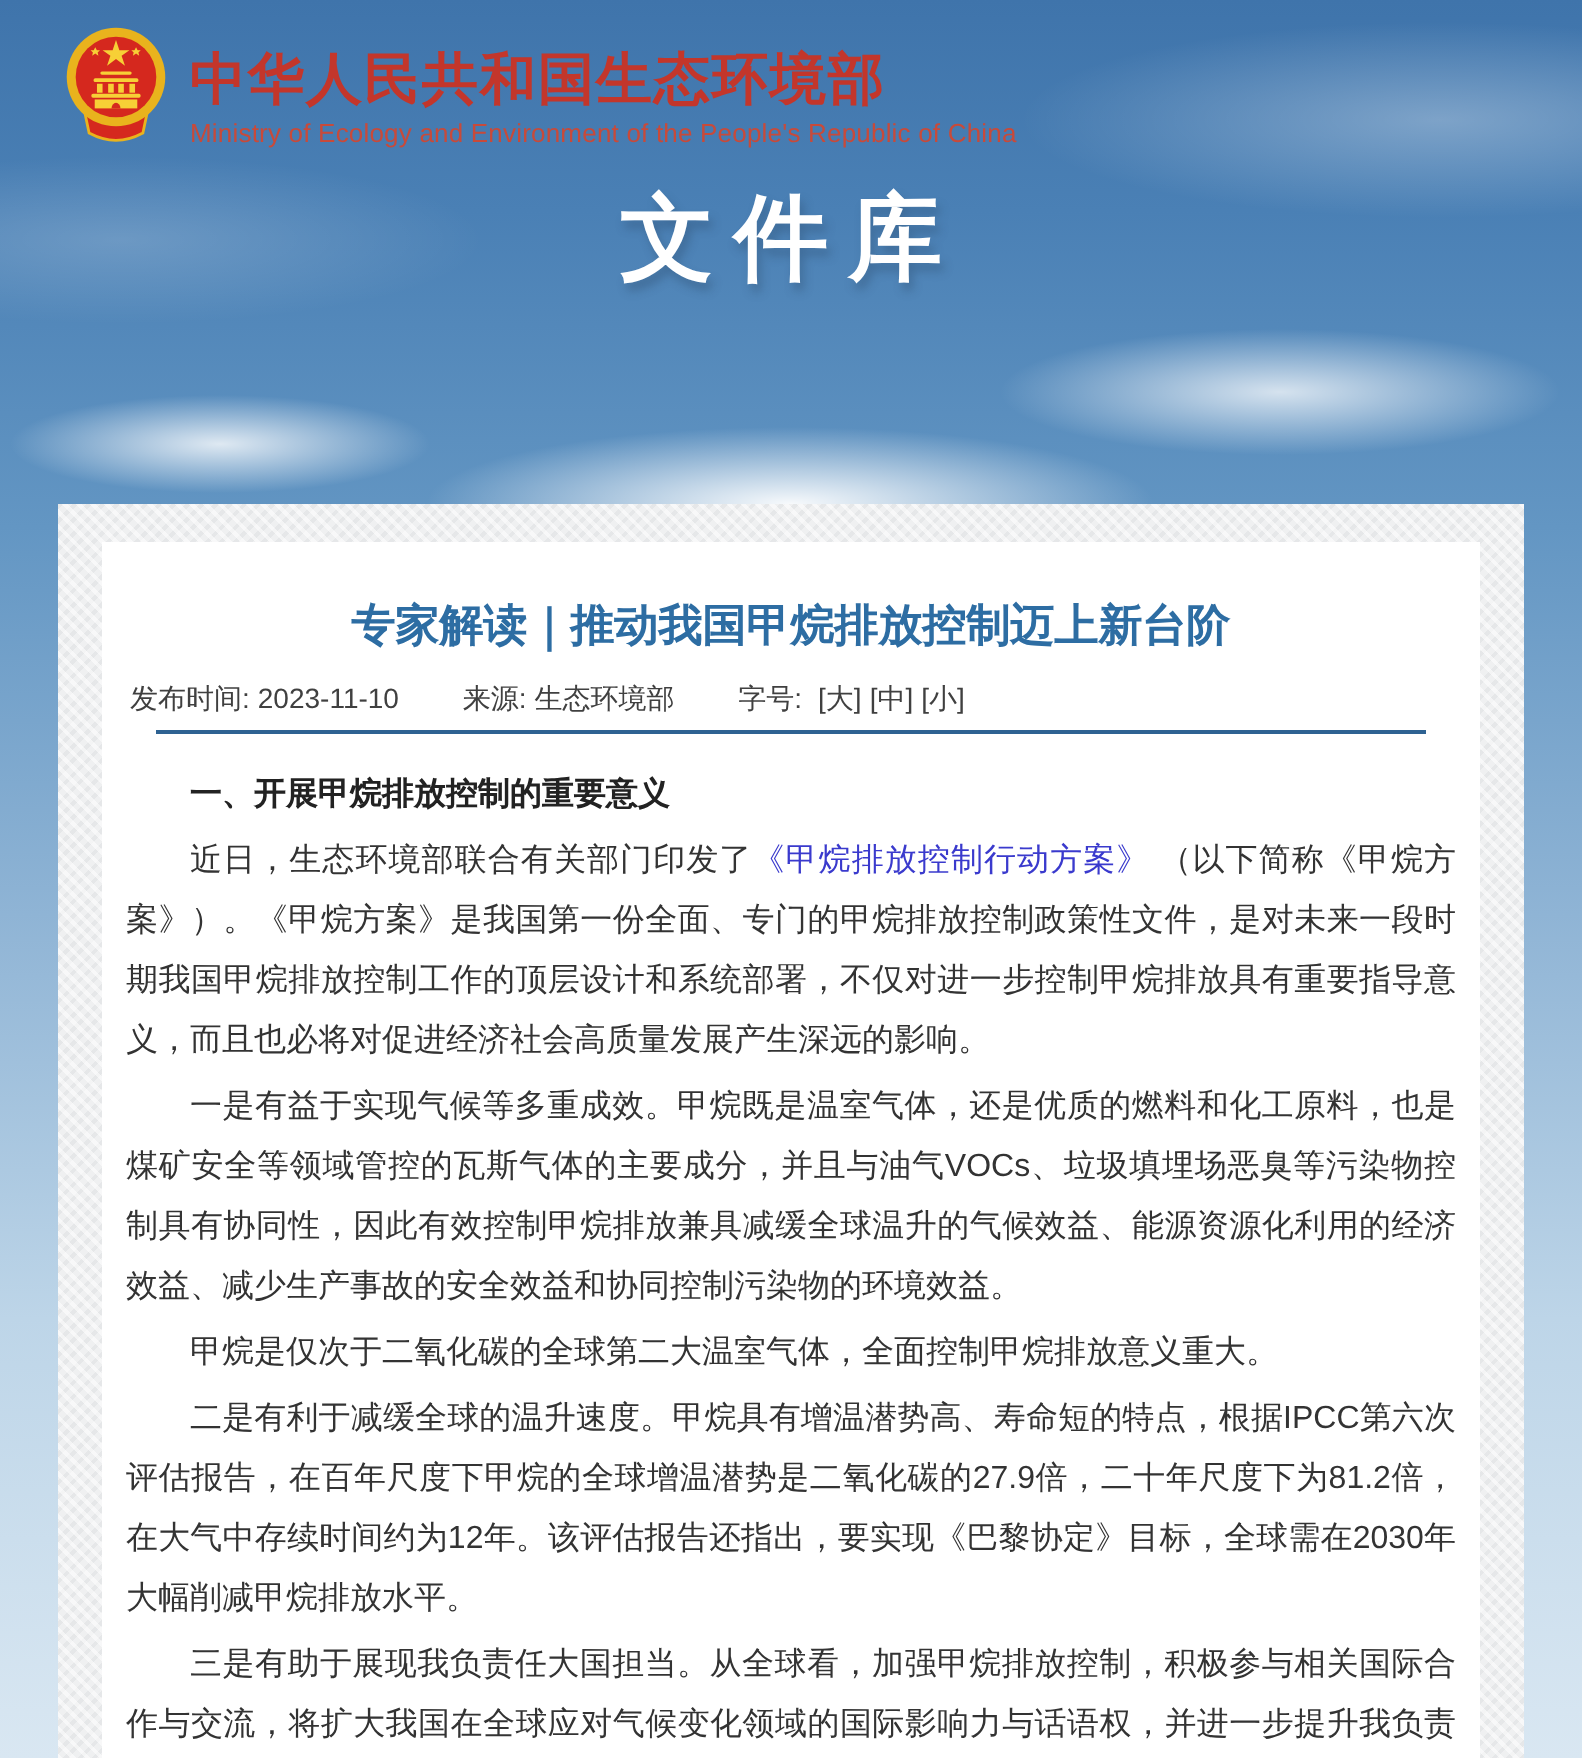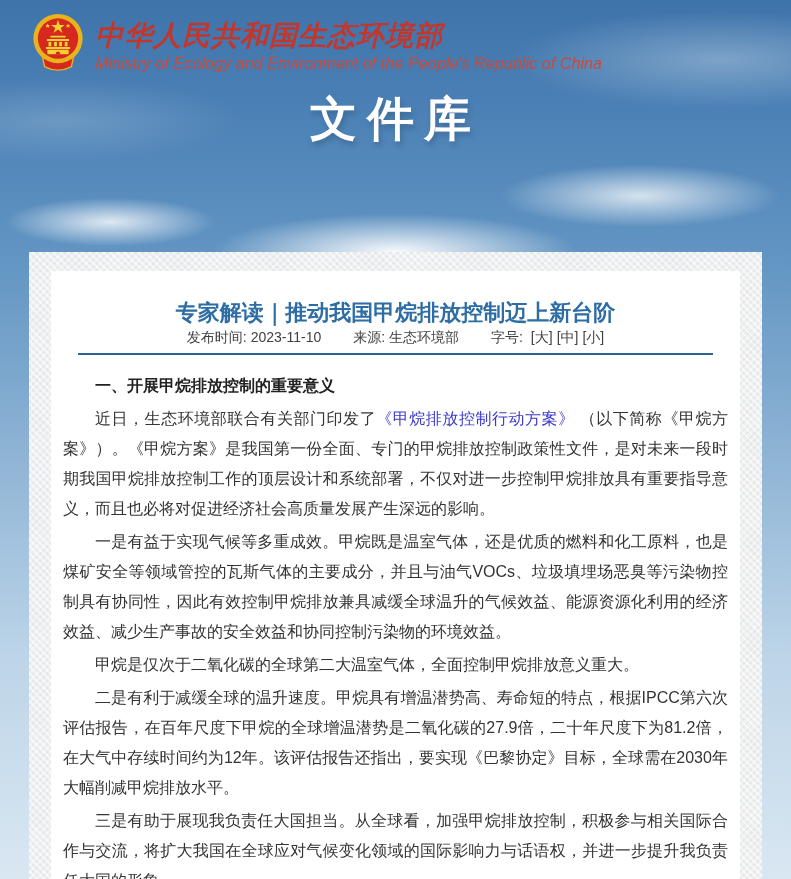--- a/index.html
+++ b/index.html
@@ -15,36 +15,35 @@
       radial-gradient(300px 70px at 720px 60px, rgba(255,255,255,0.30), rgba(255,255,255,0) 70%),
       radial-gradient(260px 60px at 60px 120px, rgba(255,255,255,0.18), rgba(255,255,255,0) 70%),
       linear-gradient(180deg, #3f74ab 0%, #4a80b5 12%, #6396c3 30%, #8fb4d5 52%, #bdd5e8 75%, #d9e7f2 100%);
   }
 
   
   .site-header {
     position: absolute;
     top: 12px; left: 30px;
     display: flex;
-    align-items: flex-start;
-    font-style: italic;
+    align-items: flex-end;
   }
   .emblem { width: 56px; height: 62px; margin-right: 9px; }
   .emblem svg { width: 100%; height: 100%; }
   .site-titles { padding-top: 8px; }
   .site-name {
     font-size: 28px;
     font-weight: bold;
     letter-spacing: 1px;
     color: #c3362b;
     line-height: 32px;
   }
   .site-name-en {
     margin-top: 3px;
-    font-size: 16px;
+    font-size: 13px;
     color: #c84a3a;
     letter-spacing: 0.1px;
   }
 
   
   .banner-title {
     position: absolute;
     top: 88px; left: 0;
     width: 100%;
     text-align: center;
@@ -74,21 +73,22 @@
   .article-title {
     margin-top: 27px;
     padding: 0 30px;
     text-align: center;
     font-size: 22px;
     font-weight: bold;
     color: #2d6da3;
     line-height: 30px;
   }
   .article-meta {
-    text-align: center;
+    margin-top: 12px;
+    text-align: left;
     font-size: 14px;
     color: #404040;
     line-height: 18px;
   }
   .meta-group { display: inline-block; margin: 0 14px; }
   .meta-group .lbl { margin-right: 4px; }
   .fontsize-opt { margin-left: 4px; cursor: pointer; }
   .divider {
     margin: 7px 27px 0 27px;
     border-bottom: 2px solid #2e6292;

